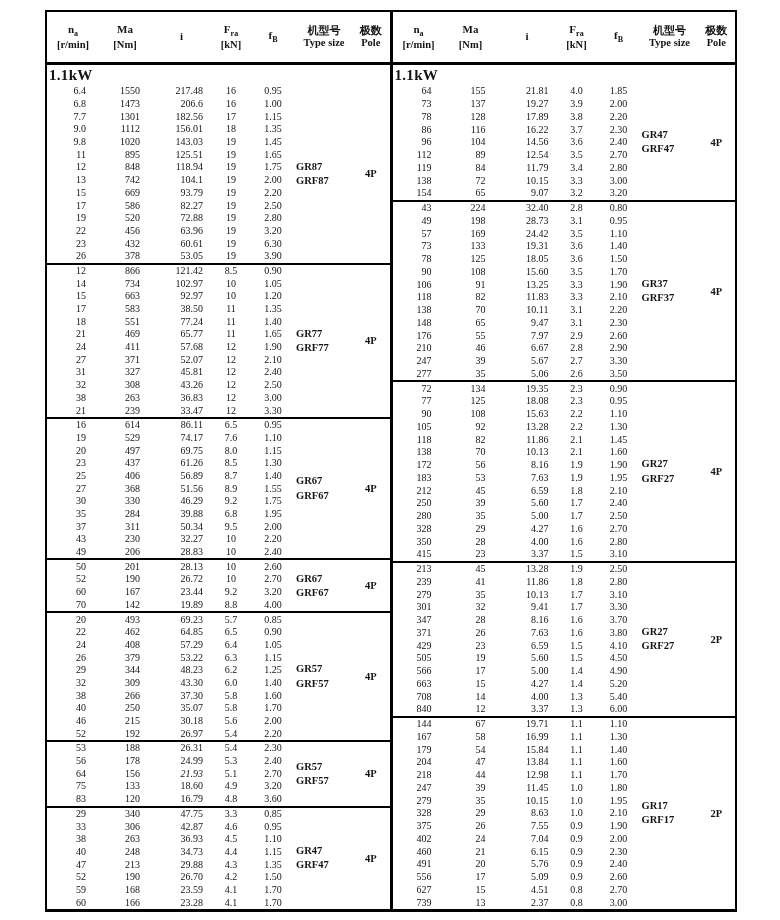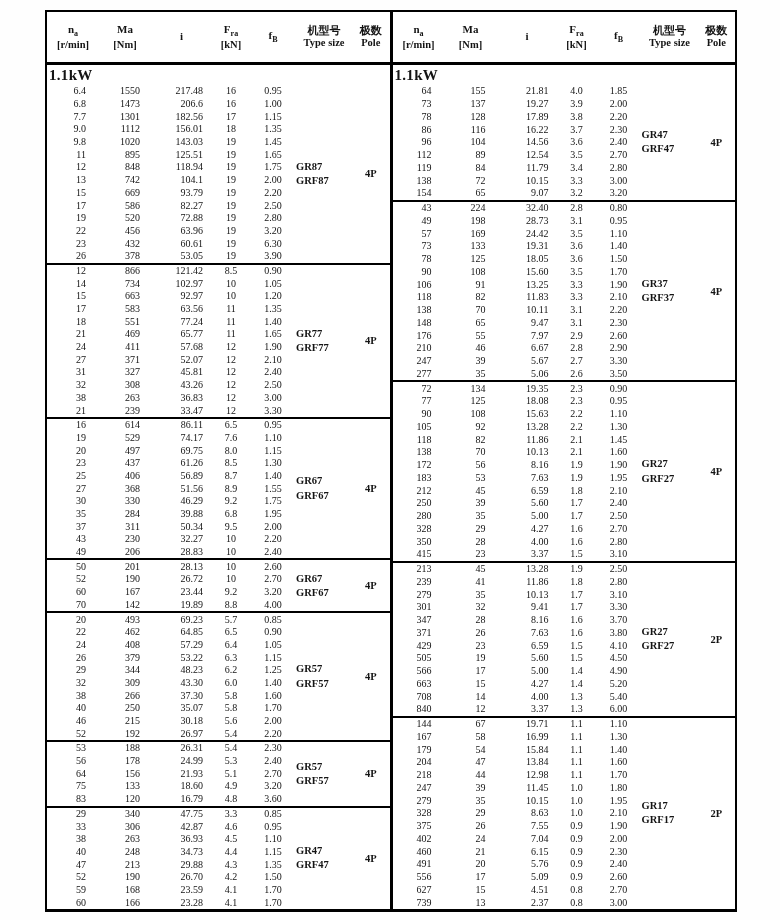--- a/index.html
+++ b/index.html
@@ -210,21 +210,21 @@
               <div class="cell c2" style="grid-area: 2 / 3;">102.97</div>
               <div class="cell c3" style="grid-area: 2 / 4;">10</div>
               <div class="cell c4" style="grid-area: 2 / 5;">1.05</div>
               <div class="cell c0" style="grid-area: 3 / 1;">15</div>
               <div class="cell c1" style="grid-area: 3 / 2;">663</div>
               <div class="cell c2" style="grid-area: 3 / 3;">92.97</div>
               <div class="cell c3" style="grid-area: 3 / 4;">10</div>
               <div class="cell c4" style="grid-area: 3 / 5;">1.20</div>
               <div class="cell c0" style="grid-area: 4 / 1;">17</div>
               <div class="cell c1" style="grid-area: 4 / 2;">583</div>
-              <div class="cell c2" style="grid-area: 4 / 3;">63.56</div>
+              <div class="cell c2" style="grid-area: 4 / 3;">38.50</div>
               <div class="cell c3" style="grid-area: 4 / 4;">11</div>
               <div class="cell c4" style="grid-area: 4 / 5;">1.35</div>
               <div class="cell c0" style="grid-area: 5 / 1;">18</div>
               <div class="cell c1" style="grid-area: 5 / 2;">551</div>
               <div class="cell c2" style="grid-area: 5 / 3;">77.24</div>
               <div class="cell c3" style="grid-area: 5 / 4;">11</div>
               <div class="cell c4" style="grid-area: 5 / 5;">1.40</div>
               <div class="cell c0" style="grid-area: 6 / 1;">21</div>
               <div class="cell c1" style="grid-area: 6 / 2;">469</div>
               <div class="cell c2" style="grid-area: 6 / 3;">65.77</div>
@@ -418,21 +418,21 @@
               <div class="cell c2" style="grid-area: 1 / 3;">26.31</div>
               <div class="cell c3" style="grid-area: 1 / 4;">5.4</div>
               <div class="cell c4" style="grid-area: 1 / 5;">2.30</div>
               <div class="cell c0" style="grid-area: 2 / 1;">56</div>
               <div class="cell c1" style="grid-area: 2 / 2;">178</div>
               <div class="cell c2" style="grid-area: 2 / 3;">24.99</div>
               <div class="cell c3" style="grid-area: 2 / 4;">5.3</div>
               <div class="cell c4" style="grid-area: 2 / 5;">2.40</div>
               <div class="cell c0" style="grid-area: 3 / 1;">64</div>
               <div class="cell c1" style="grid-area: 3 / 2;">156</div>
-              <div class="cell c2" style="grid-area: 3 / 3;">21.93</div>
+              <div class="cell c2" style="grid-area: 3 / 3; font-style: italic;">21.93</div>
               <div class="cell c3" style="grid-area: 3 / 4;">5.1</div>
               <div class="cell c4" style="grid-area: 3 / 5;">2.70</div>
               <div class="cell c0" style="grid-area: 4 / 1;">75</div>
               <div class="cell c1" style="grid-area: 4 / 2;">133</div>
               <div class="cell c2" style="grid-area: 4 / 3;">18.60</div>
               <div class="cell c3" style="grid-area: 4 / 4;">4.9</div>
               <div class="cell c4" style="grid-area: 4 / 5;">3.20</div>
               <div class="cell c0" style="grid-area: 5 / 1;">83</div>
               <div class="cell c1" style="grid-area: 5 / 2;">120</div>
               <div class="cell c2" style="grid-area: 5 / 3;">16.79</div>

